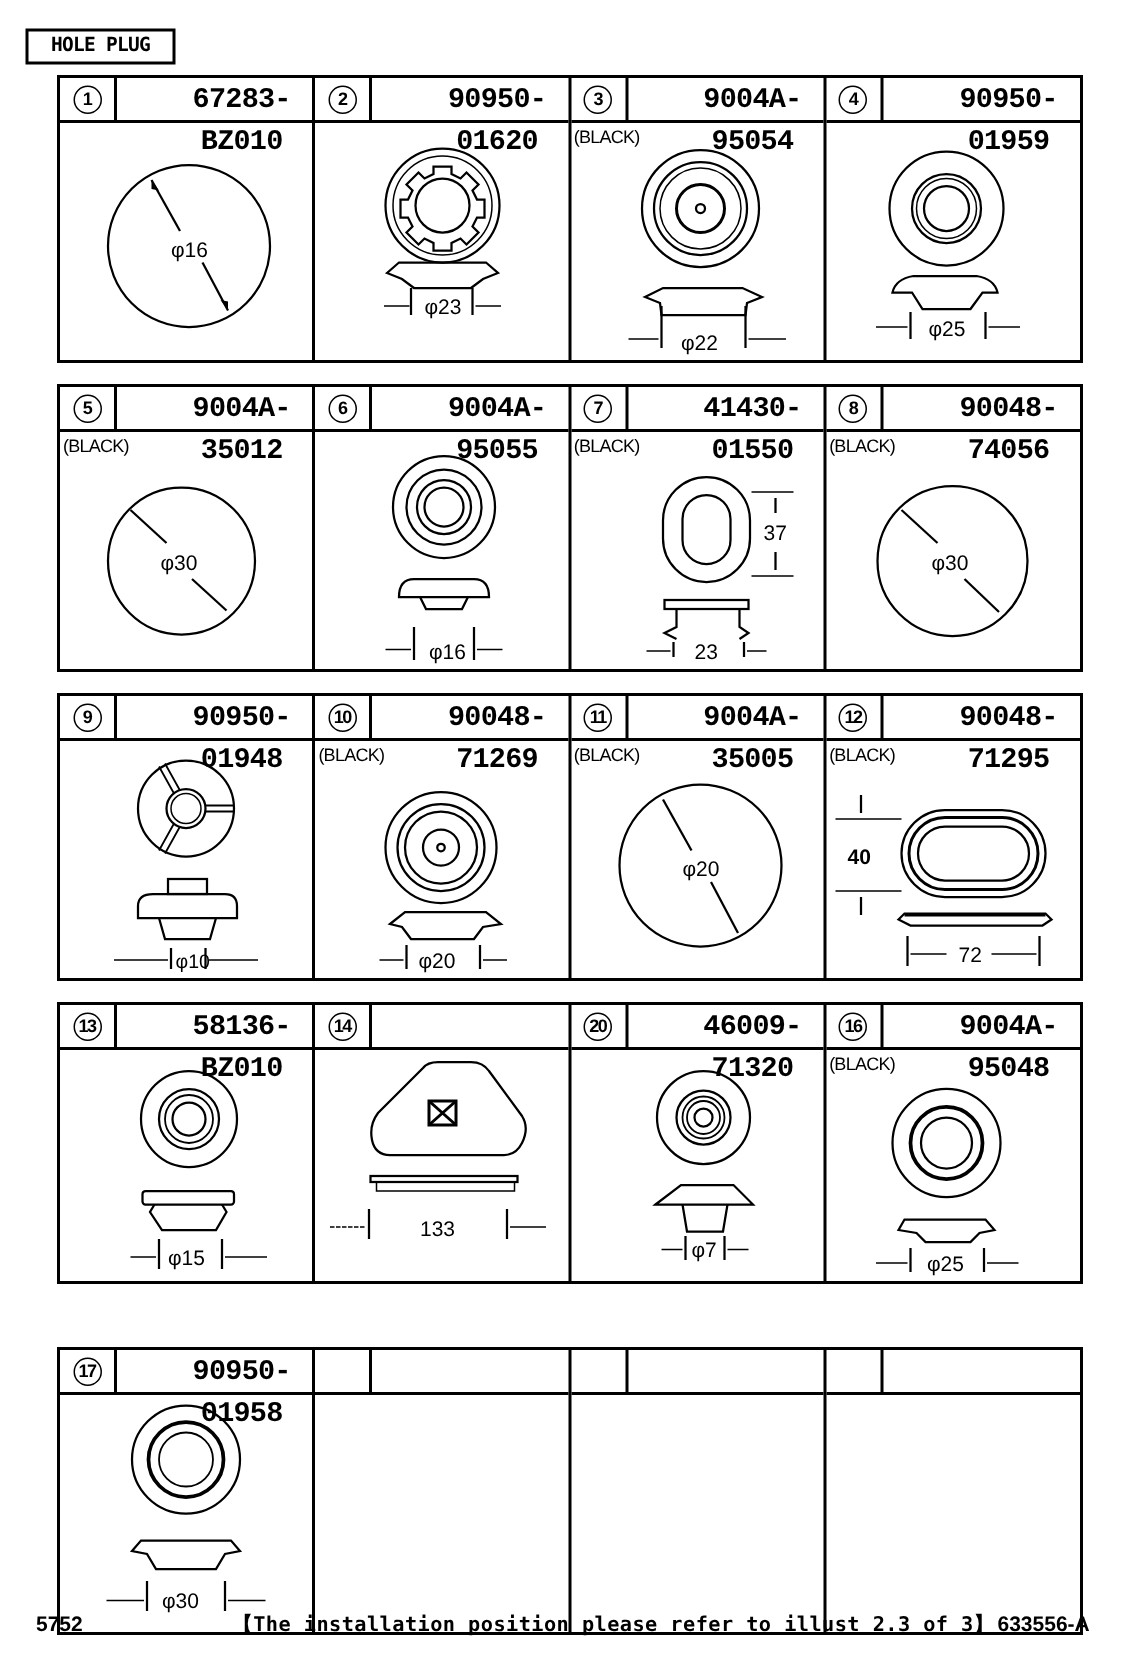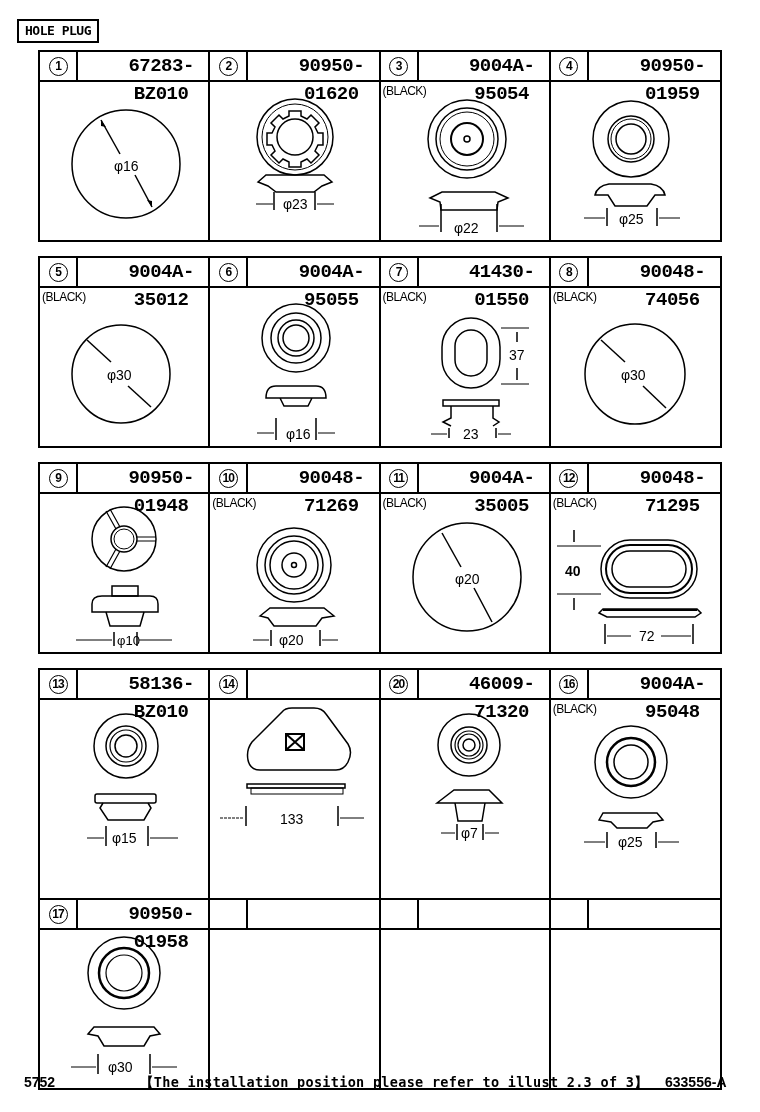--- a/index.html
+++ b/index.html
@@ -1,30 +1,30 @@
 <!DOCTYPE html>
 <html><head>
 <meta charset="utf-8">
 <style>
   html, body { margin:0; padding:0; background:#fff; }
   body { width:760px; height:1112px; position:relative; overflow:hidden; font-family:"Liberation Sans", sans-serif; color:#000; }
-  .title-box { position:absolute; left:17px; top:19px; width:82px; height:24px; border:2px solid #000; box-sizing:border-box; font-family:"DejaVu Sans Mono", monospace; font-weight:bold; font-size:13px; line-height:20px; text-align:center; letter-spacing:-0.5px; }
+  .title-box { position:absolute; left:17px; top:19px; width:100px; height:24px; border:2px solid #000; box-sizing:border-box; font-family:"DejaVu Sans Mono", monospace; font-weight:bold; font-size:13px; line-height:20px; text-align:center; letter-spacing:-0.5px; }
   .row { position:absolute; left:38px; width:684px; border:2px solid #000; box-sizing:border-box; display:flex; }
   .cell { width:171px; height:100%; border-right:2px solid #000; box-sizing:border-box; position:relative; }
   .cell:last-child { border-right:none; width:170px; }
   .hdr { height:30px; border-bottom:2px solid #000; display:flex; box-sizing:border-box; }
   .num { width:38px; border-right:2px solid #000; box-sizing:border-box; display:flex; align-items:center; justify-content:center; }
   .num span { display:inline-flex; width:19px; height:19px; border:1.5px solid #000; border-radius:50%; font-size:12px; font-weight:bold; align-items:center; justify-content:center; box-sizing:border-box; letter-spacing:-1px; }
   .pn { flex:1; font-family:"Liberation Mono", monospace; font-weight:bold; font-size:19px; line-height:28px; text-align:center; letter-spacing:-0.5px;padding-left:36px; }
   .body { position:relative; height:calc(100% - 30px);padding-left:20px; }
   .note { position:absolute; left:2px; top:2px; font-size:12px; font-family:"Liberation Sans Narrow","Liberation Sans", sans-serif; letter-spacing:-0.5px; }
   .body svg { position:absolute; left:0; top:0; }
   .footer { position:absolute; top:1074px; font-size:14px; font-weight:bold; }
   .f-left { left:24px; }
-  .f-mid { left:140px; font-family:"DejaVu Sans Mono", monospace; font-weight:bold; font-size:13.5px; letter-spacing:0.3px; }
+  .f-mid { left:155px; font-family:"DejaVu Sans Mono", monospace; font-weight:bold; font-size:13.5px; letter-spacing:0.3px; }
   .f-right { left:665px; }
 </style>
 </head>
 <body>
 
 <div class="title-box">HOLE PLUG</div>
 
 <div class="row" style="top:50px;height:192px;">
   <div class="cell">
     <div class="hdr">
@@ -291,21 +291,21 @@
         <line x1="54" y1="130" x2="54" y2="150" stroke="#000" stroke-width="1.5"></line>
           <line x1="142" y1="130" x2="142" y2="150" stroke="#000" stroke-width="1.5"></line>
         <line x1="56" y1="142" x2="80" y2="142" stroke="#000"></line>
           <line x1="110" y1="142" x2="140" y2="142" stroke="#000"></line>
         <text x="88" y="147" font-size="14" font-family="Liberation Sans, sans-serif">72</text>
       </svg>
     </div>
   </div>
 </div>
 
-<div class="row" style="top:668px;height:232px;">
+<div class="row" style="top:668px;height:188px;">
   <div class="cell">
     <div class="hdr">
         <div class="num">
           <span>13</span>
         </div>
         <div class="pn">58136-BZ010</div>
       </div>
     <div class="body">
       <svg width="171" height="160">
         <circle cx="86" cy="46" r="32" fill="none" stroke="#000" stroke-width="1.5"></circle>

